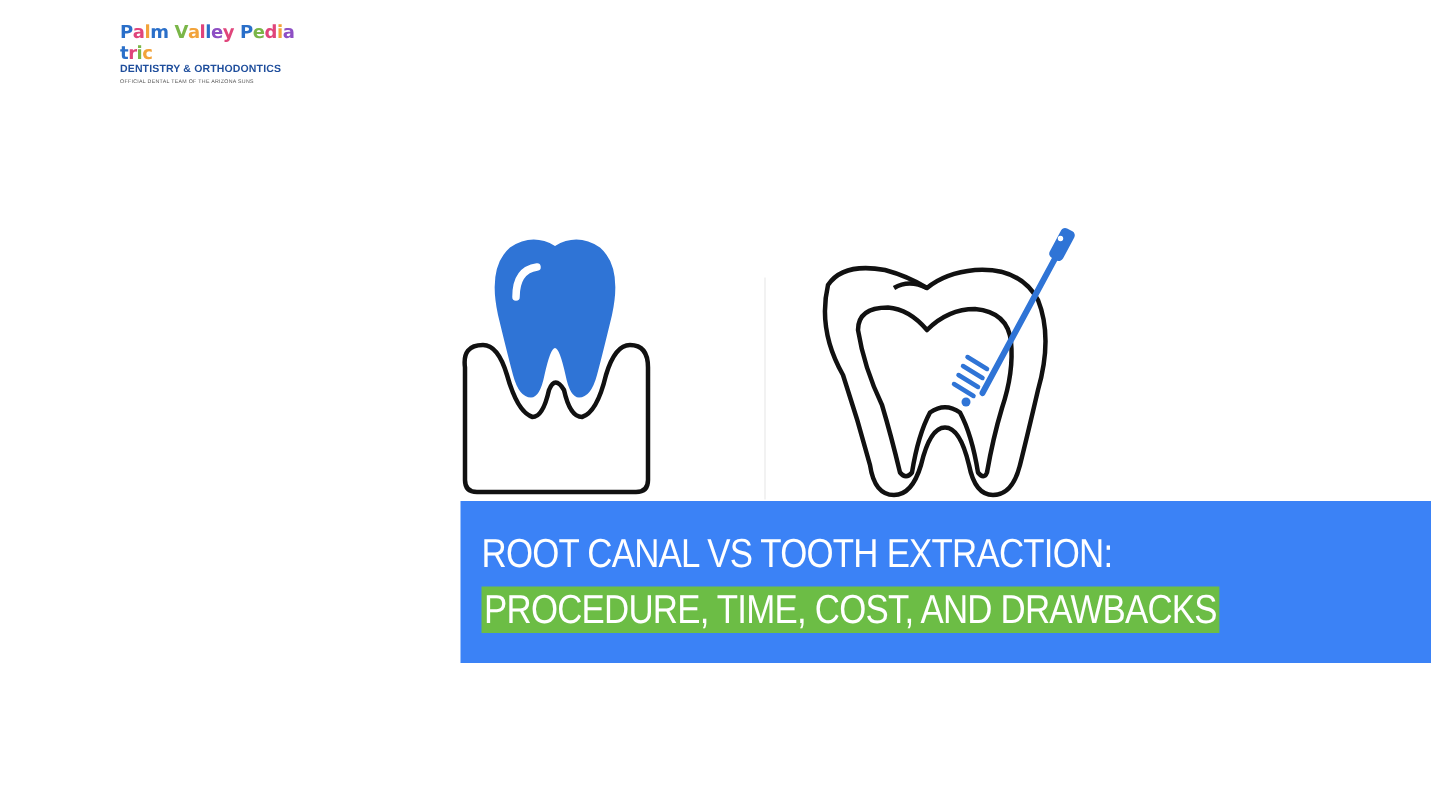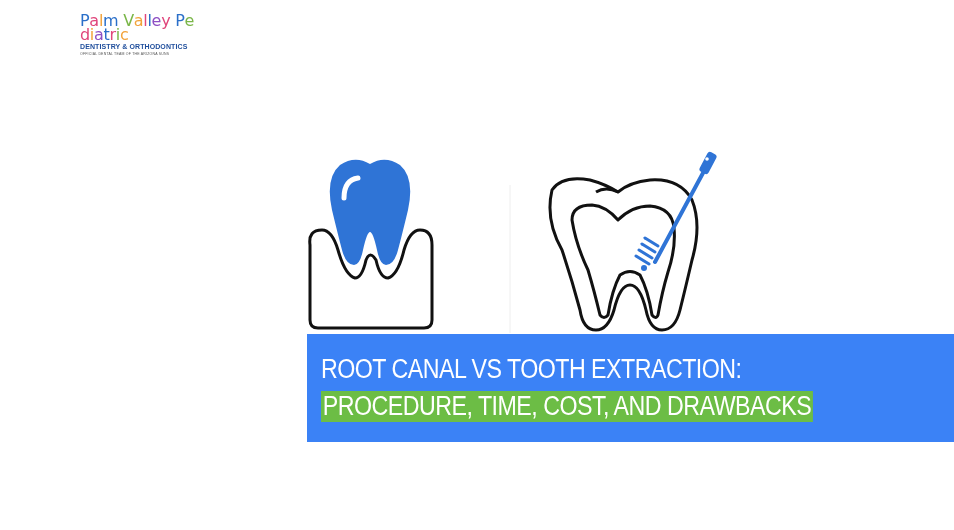--- a/index.html
+++ b/index.html
@@ -1,18 +1,18 @@
 <!DOCTYPE html>
 <html><head>
 <meta charset="utf-8">
 <style>
   html, body { margin:0; padding:0; }
   body { width:954px; height:530px; background:#ffffff; position:relative; overflow:hidden; font-family:"Liberation Sans", sans-serif; }
   .logo { position:absolute; left:80px; top:14px; width:120px; }
-  .logo-title { font-family:"DejaVu Sans", sans-serif; font-weight:normal; font-size:16px; letter-spacing:-0.3px; line-height:14px; }
+  .logo-title { font-family:"DejaVu Sans", sans-serif; font-weight:bold; font-size:12px; letter-spacing:-0.3px; line-height:14px; }
   .logo-title span { display:inline-block; }
   .logo-sub { font-size:7px; font-weight:bold; color:#1f4e9c; line-height:9px; letter-spacing:0.1px; }
   .logo-tag { font-size:3.5px; color:#555; line-height:6px; letter-spacing:0.2px; }
   .icons { position:absolute; left:300px; top:150px; width:420px; height:185px; }
   .banner { position:absolute; left:307px; top:334px; width:762px; height:108px; background:#3b82f6; }
   .line1 { position:absolute; left:14px; top:20px; color:#ffffff; font-family:"Liberation Sans", sans-serif; font-size:27px; letter-spacing:-0.6px; white-space:nowrap; transform:scaleX(0.86); transform-origin:left top; }
   .line2 { position:absolute; left:14px; top:57px; background:#6cbd45; color:#ffffff; font-family:"Liberation Sans", sans-serif; font-size:27px; letter-spacing:-0.6px; white-space:nowrap; padding:0 2px; transform:scaleX(0.86); transform-origin:left top; }
 </style>
 </head>
 <body>

